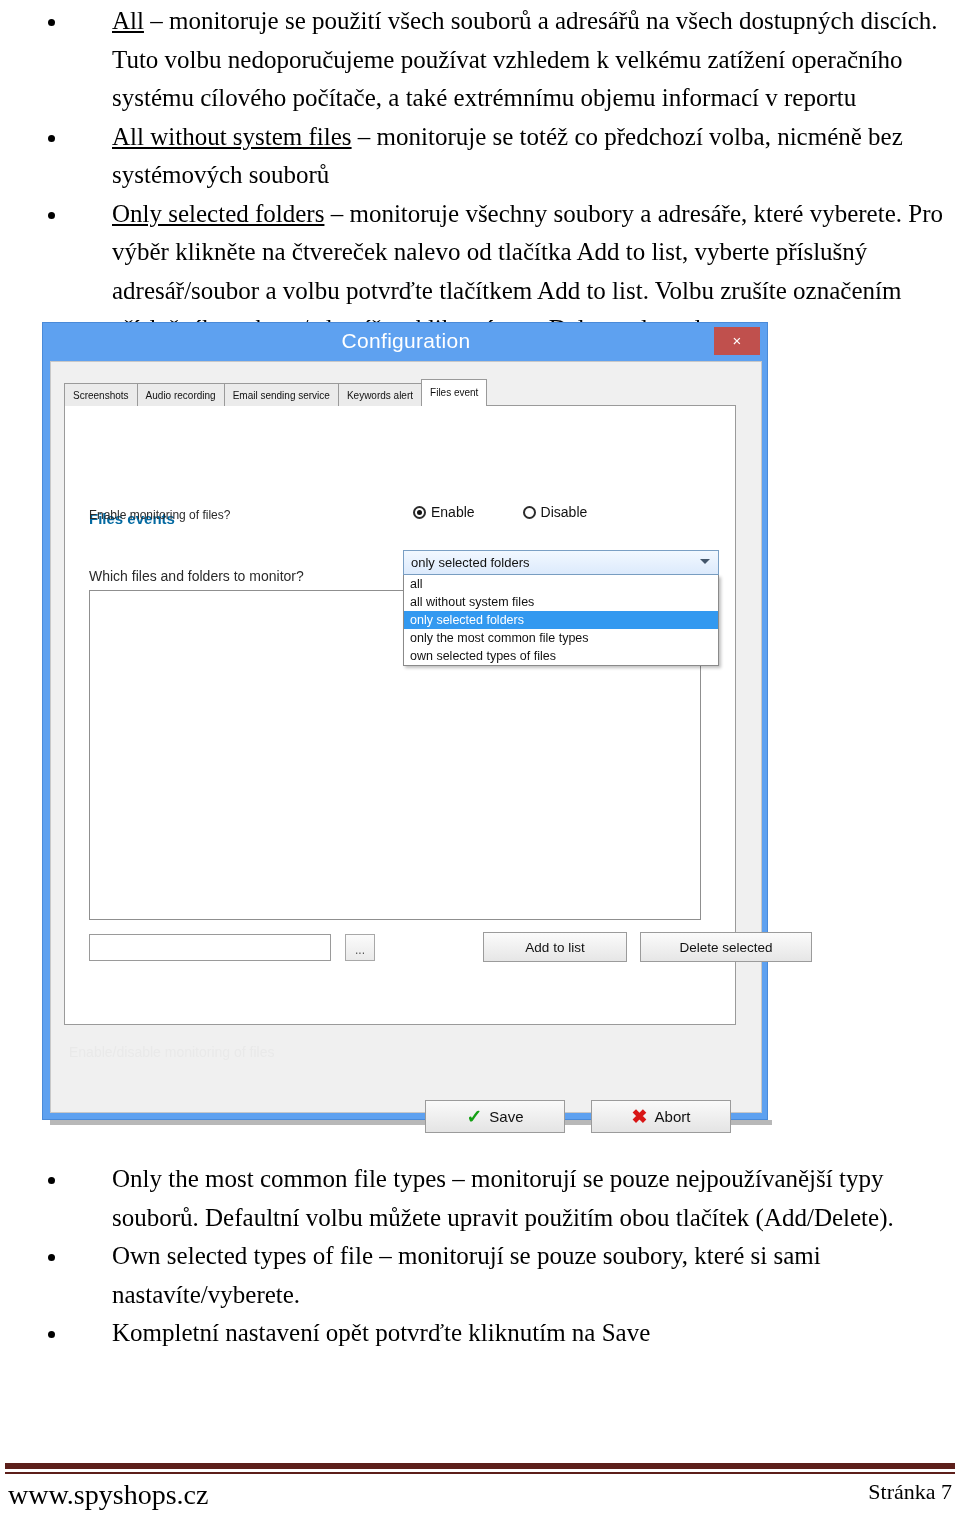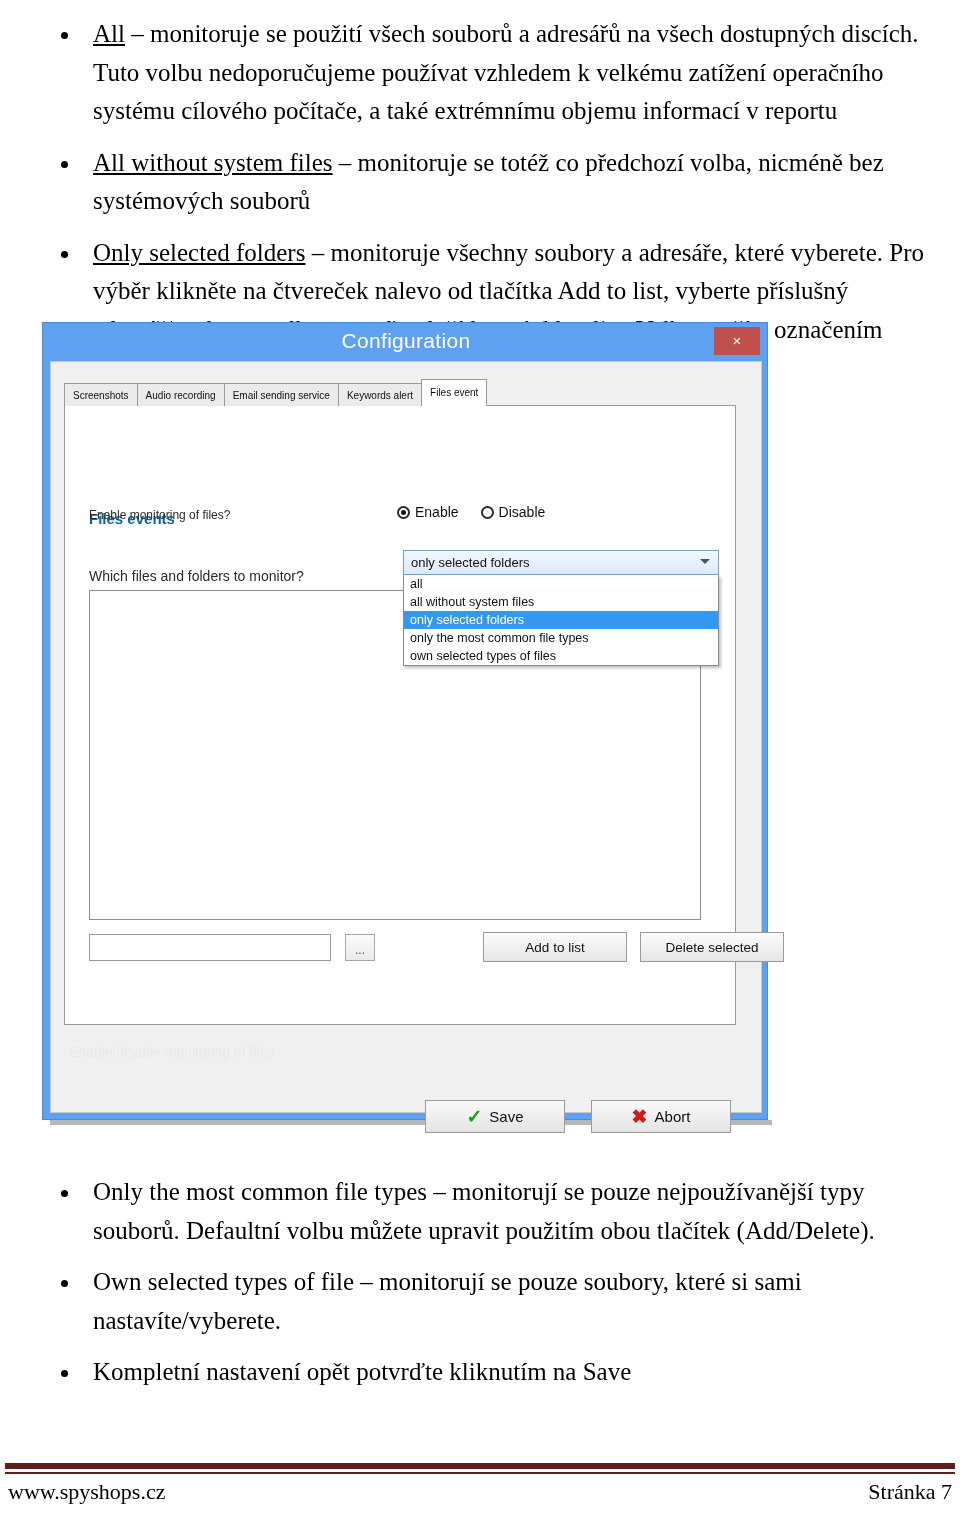--- a/index.html
+++ b/index.html
@@ -22,24 +22,24 @@
     left: 0; top: 0;
     width: 960px;
   }
   ul.bullets {
     list-style: none;
     margin: 0;
     padding: 0;
   }
   ul.bullets > li {
     position: relative;
-    padding-left: 80px;
+    padding-left: 112px;
     font-size: 25px;
     line-height: 38.5px;
-    margin: 13px;
+    margin: 0;
     text-align: left;
   }
   ul.bullets > li::before {
     content: "";
     position: absolute;
     left: 48px;
     top: 17px;
     width: 7px;
     height: 7px;
     background: #000;
@@ -185,24 +185,24 @@
     left: 38px;
     top: 206px;
     font-family: "Liberation Sans", sans-serif;
     font-size: 14px;
     color: #2a2a2a;
     z-index: 3;
   }
 
   .radios {
     position: absolute;
-    left: 346px;
+    left: 362px;
     top: 142px;
     display: flex;
-    gap: 22px;
+    gap: 48px;
     z-index: 3;
   }
   .radio {
     display: flex;
     align-items: center;
     font-family: "Liberation Sans", sans-serif;
     font-size: 14px;
     color: #111;
   }
   .radio .dot {
@@ -328,21 +328,21 @@
     box-sizing: border-box;
     font-family: "Liberation Sans", sans-serif;
     font-size: 13.5px;
     color: #111;
     text-align: center;
     line-height: 29px;
     z-index: 3;
     margin-left: 44px;
   }
   .act-add  { left: 388px; width: 144px; }
-  .act-del  { left: 545px; width: 144px; }
+  .act-del  { left: 545px; width: 172px; }
 
   .faded-note {
     position: absolute;
     left: 18px;
     top: 682px;
     font-family: "Liberation Sans", sans-serif;
     font-size: 14px;
     color: #e9e9e9;
     z-index: 3;
     white-space: nowrap;
@@ -386,21 +386,21 @@
   .foot-rule-thin {
     position: absolute;
     left: 5px; top: 9px;
     width: 950px;
     height: 2px;
     background: #5c1f1a;
   }
   .foot-left {
     position: absolute;
     left: 8px; top: 16px;
-    font-size: 22px;
+    font-size: 28px;
   }
   .foot-right {
     position: absolute;
     right: 8px; top: 16px;
     font-size: 22px;
   }
 </style>
 </head>
 <body>
 

